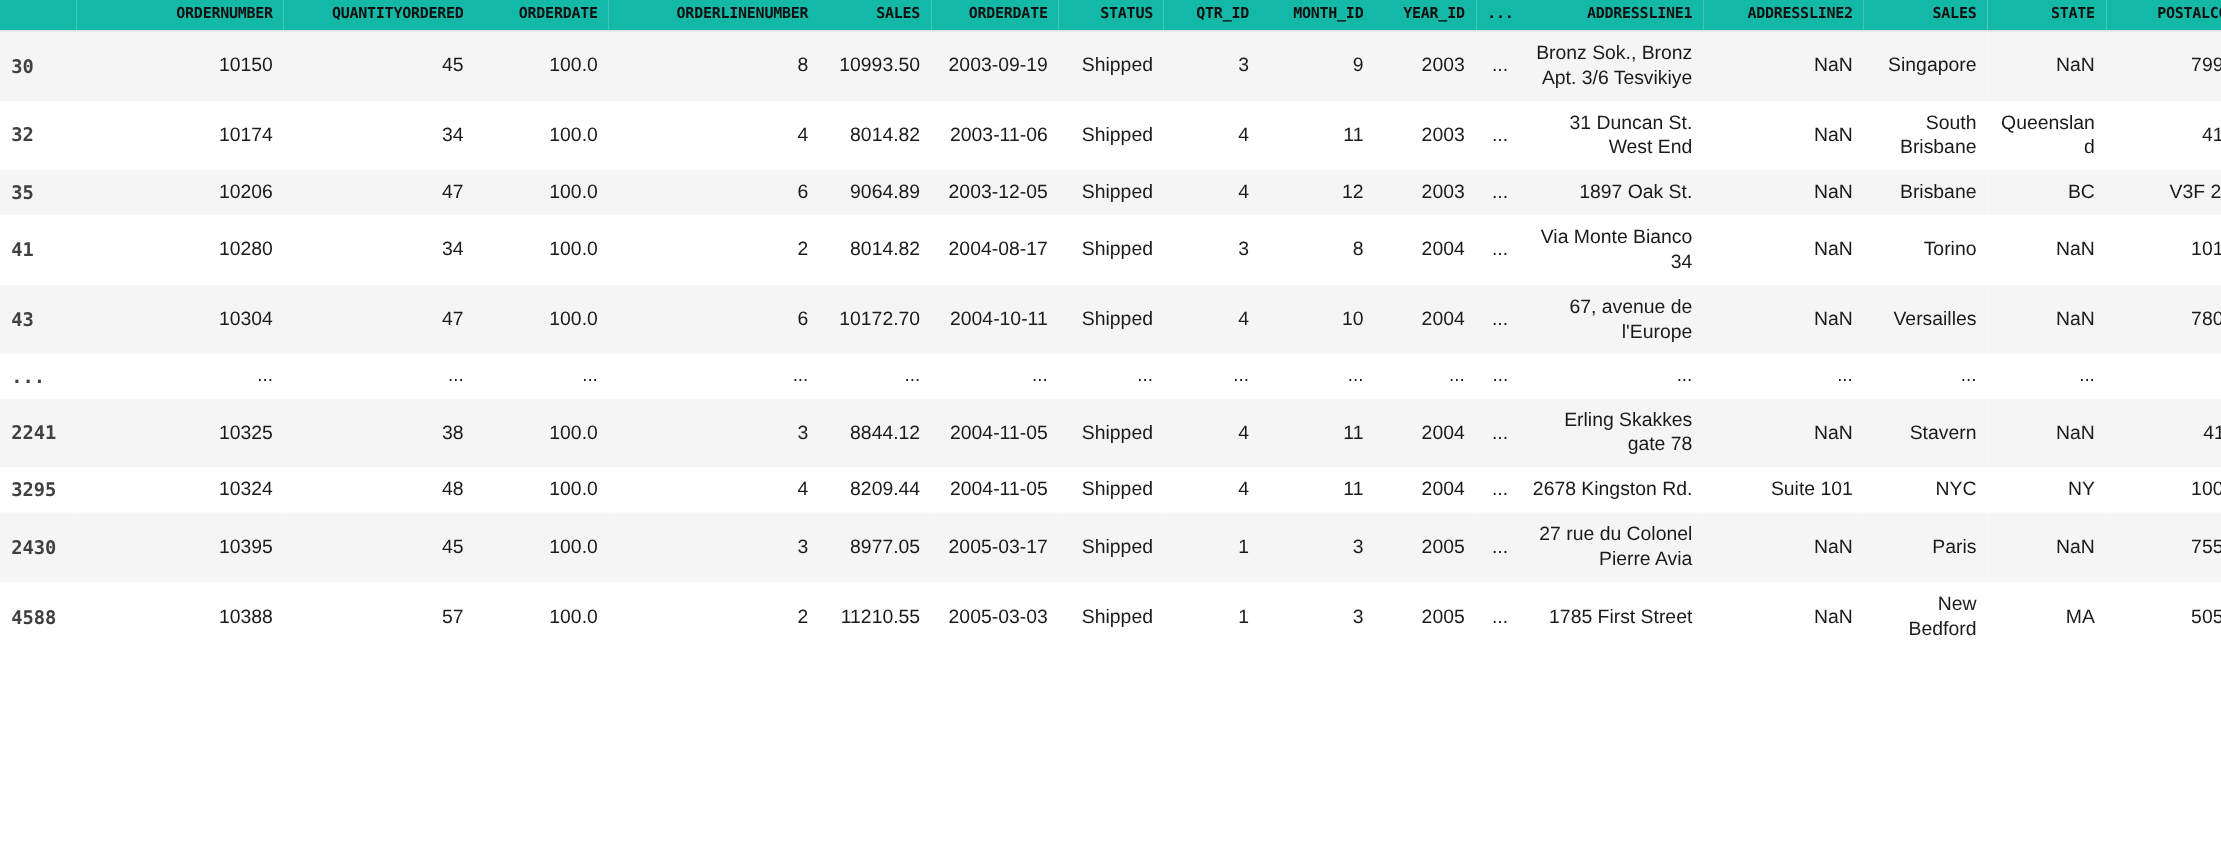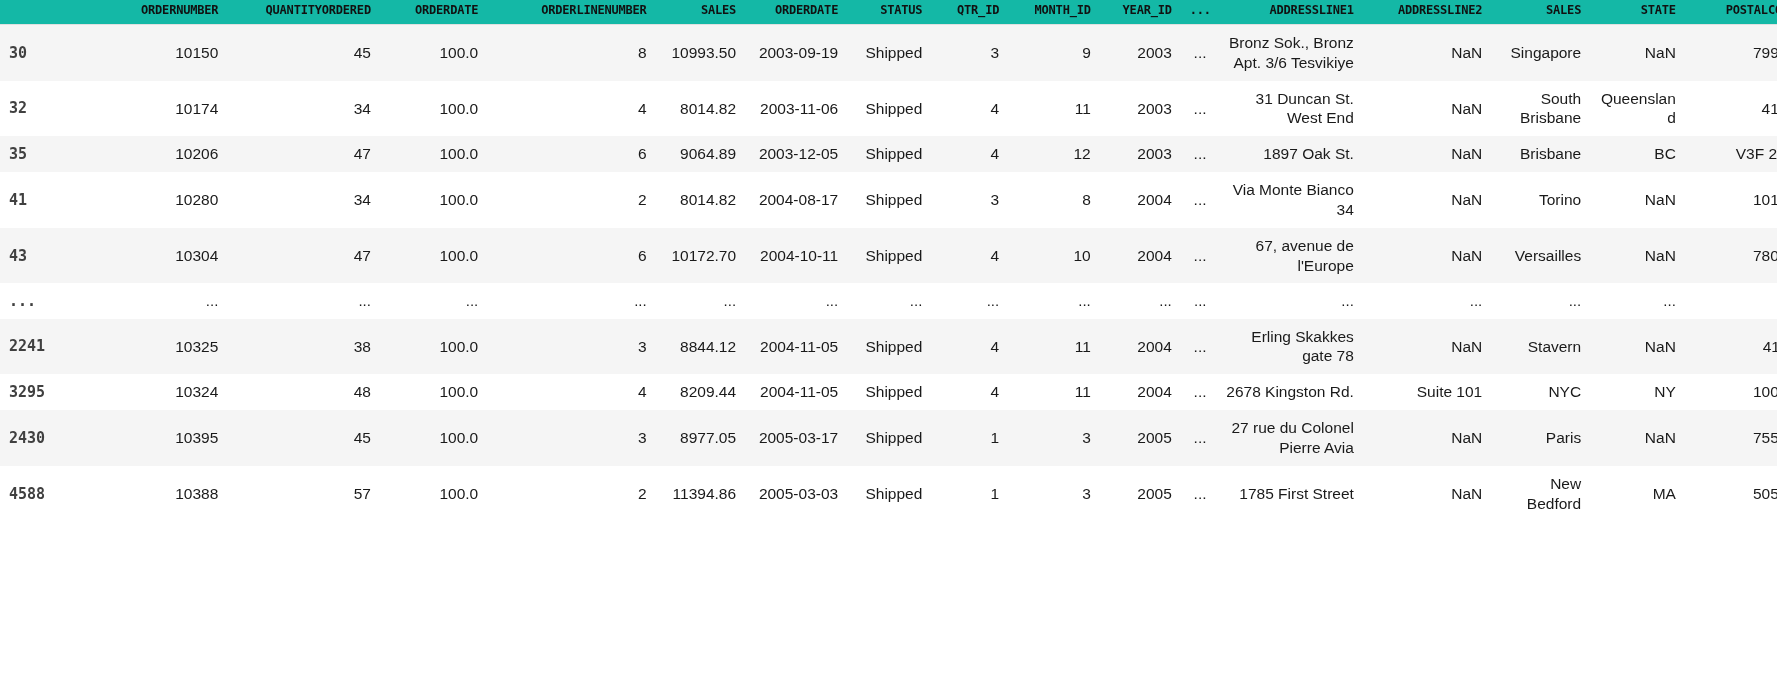--- a/index.html
+++ b/index.html
@@ -315,21 +315,21 @@
           <td>Paris</td>
           <td>NaN</td>
           <td>75508</td>
         </tr>
         <tr class="even-row">
           <th>4588</th>
           <td>10388</td>
           <td>57</td>
           <td>100.0</td>
           <td>2</td>
-          <td>11394.86</td>
+          <td>11210.55</td>
           <td>2005-03-03</td>
           <td>Shipped</td>
           <td>1</td>
           <td>3</td>
           <td>2005</td>
           <td>...</td>
           <td>1785 First Street</td>
           <td>NaN</td>
           <td>New Bedford</td>
           <td>MA</td>

